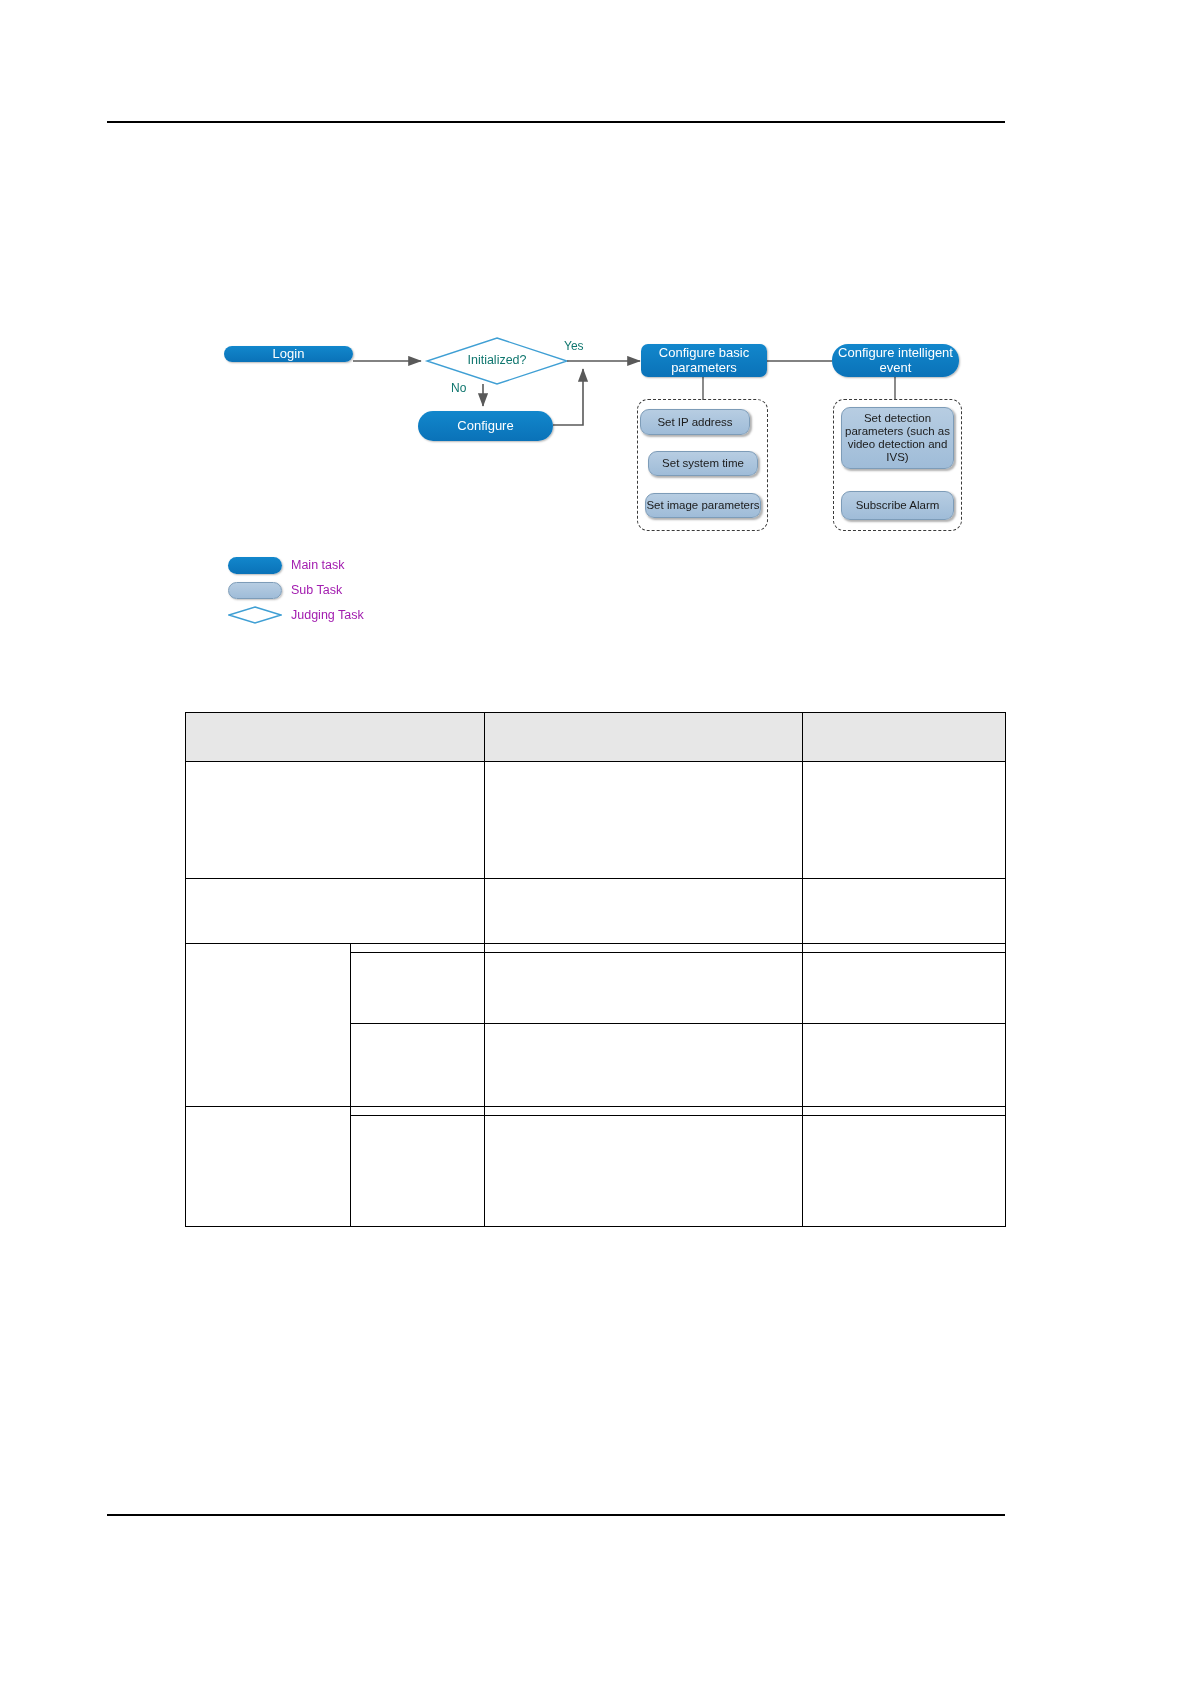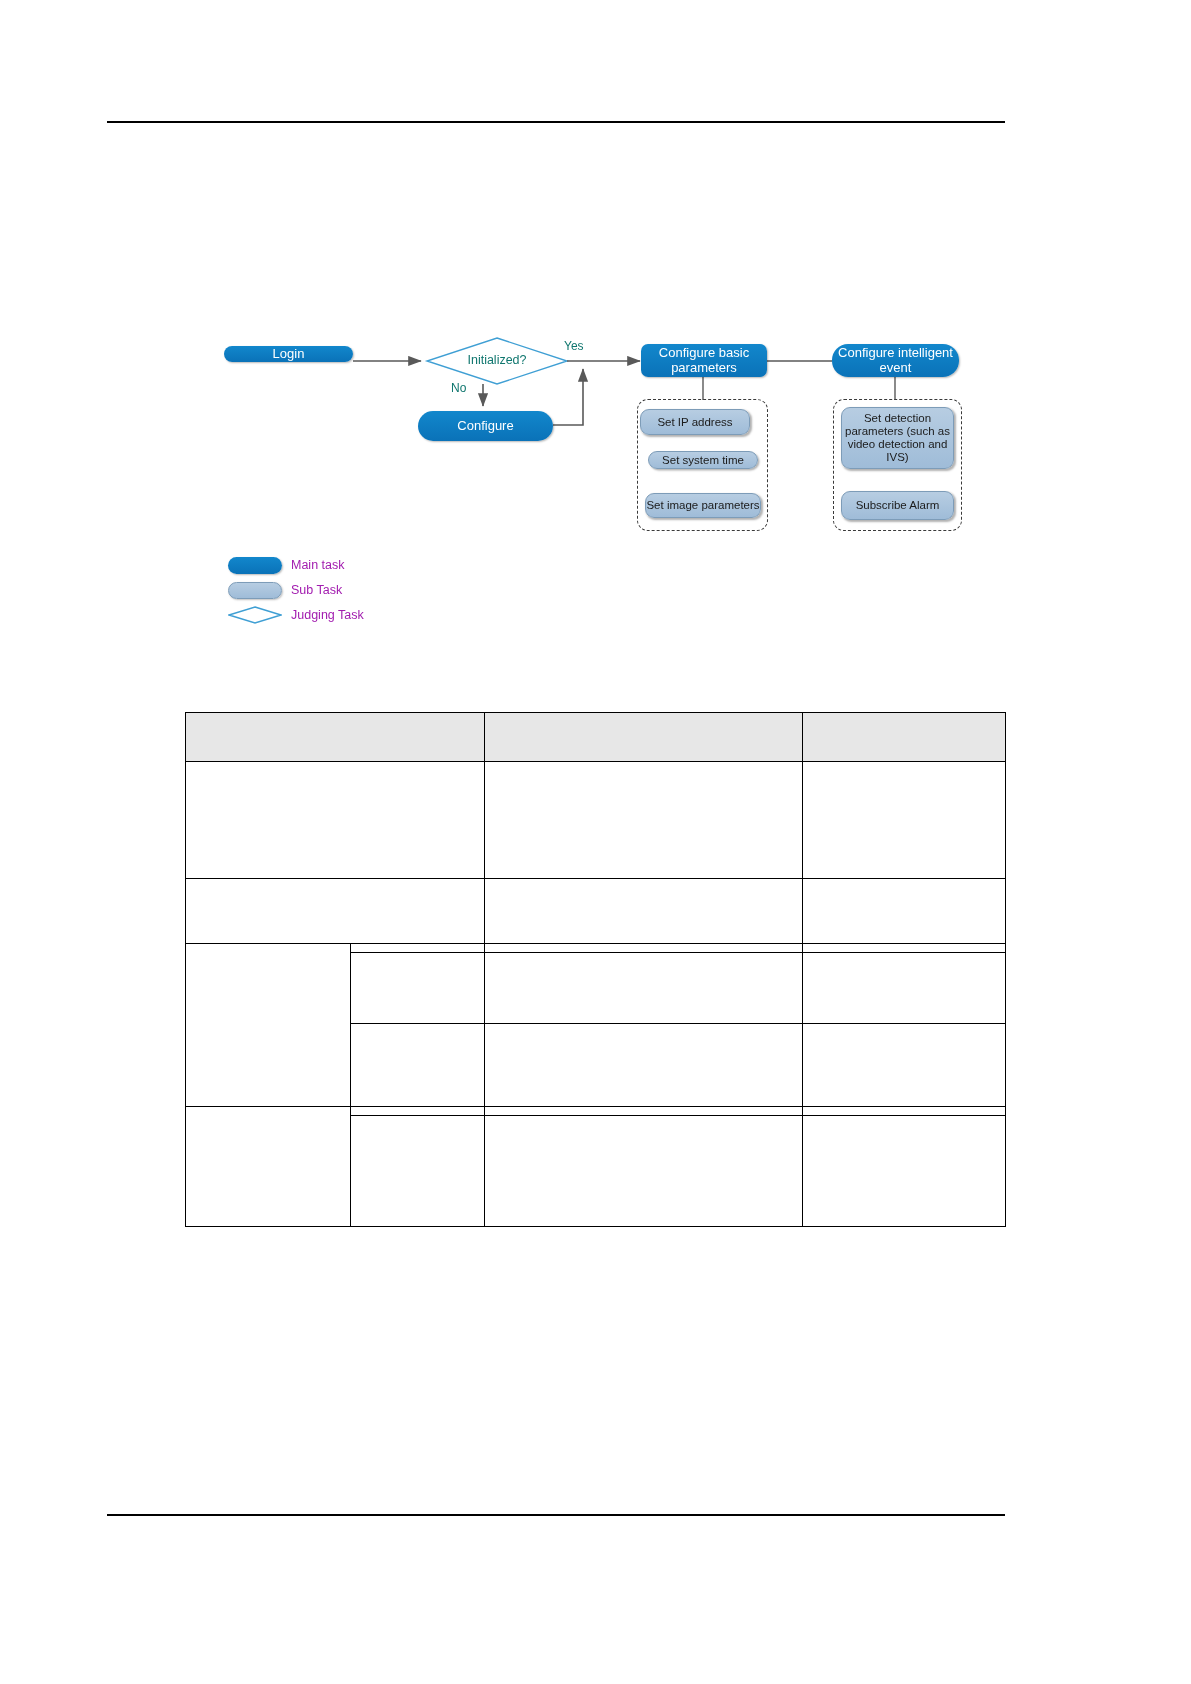--- a/index.html
+++ b/index.html
@@ -204,21 +204,21 @@
   <div class="node node-main" style="left:641px; top:344px; width:126px; height:33px; border-radius:7px;">Configure basic parameters</div>
 
   <div class="node node-main" style="left:832px; top:344px; width:127px; height:33px; border-radius:16px;">Configure intelligent event</div>
 
   <div class="flow-label" style="left:452px; top:353px; width:90px; text-align:center; font-size:12.5px;">Initialized?</div>
 
   <div class="flow-label" style="left:564px; top:339px;">Yes</div>
   <div class="flow-label" style="left:451px; top:381px;">No</div>
 
   <div class="node node-sub" style="left:640px; top:409px; width:110px; height:26px;">Set IP address</div>
-  <div class="node node-sub" style="left:648px; top:451px; width:110px; height:18px;">Set system time</div>
+  <div class="node node-sub" style="left:648px; top:451px; width:110px; height:25px;">Set system time</div>
   <div class="node node-sub" style="left:645px; top:493px; width:116px; height:25px;">Set image parameters</div>
 
   <div class="node node-sub" style="left:841px; top:407px; width:113px; height:62px; padding:0 3px;">Set detection parameters (such as video detection and IVS)</div>
   <div class="node node-sub" style="left:841px; top:491px; width:113px; height:29px;">Subscribe Alarm</div>
 
   <div class="legend">
     <div class="legend-row">
       <div class="legend-swatch sw-main"></div>
       <span class="legend-text">Main task</span>
     </div>

